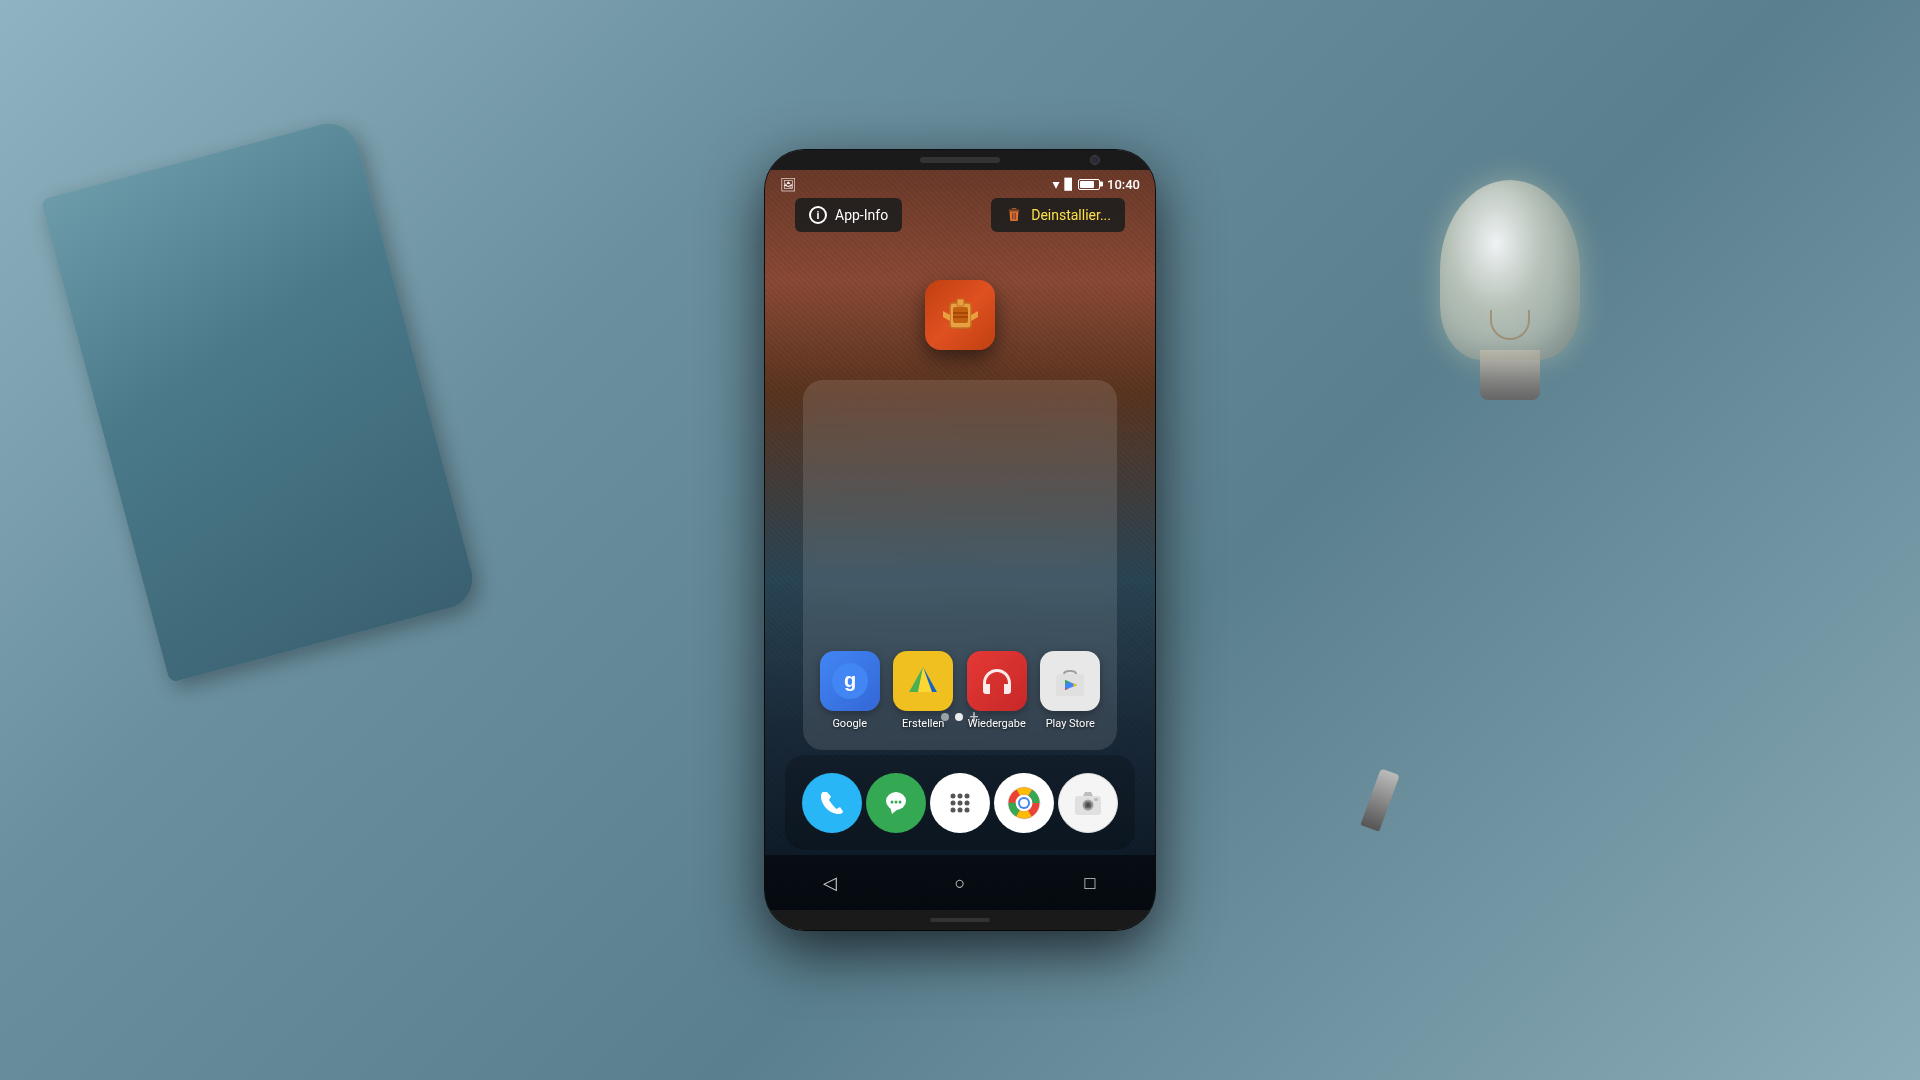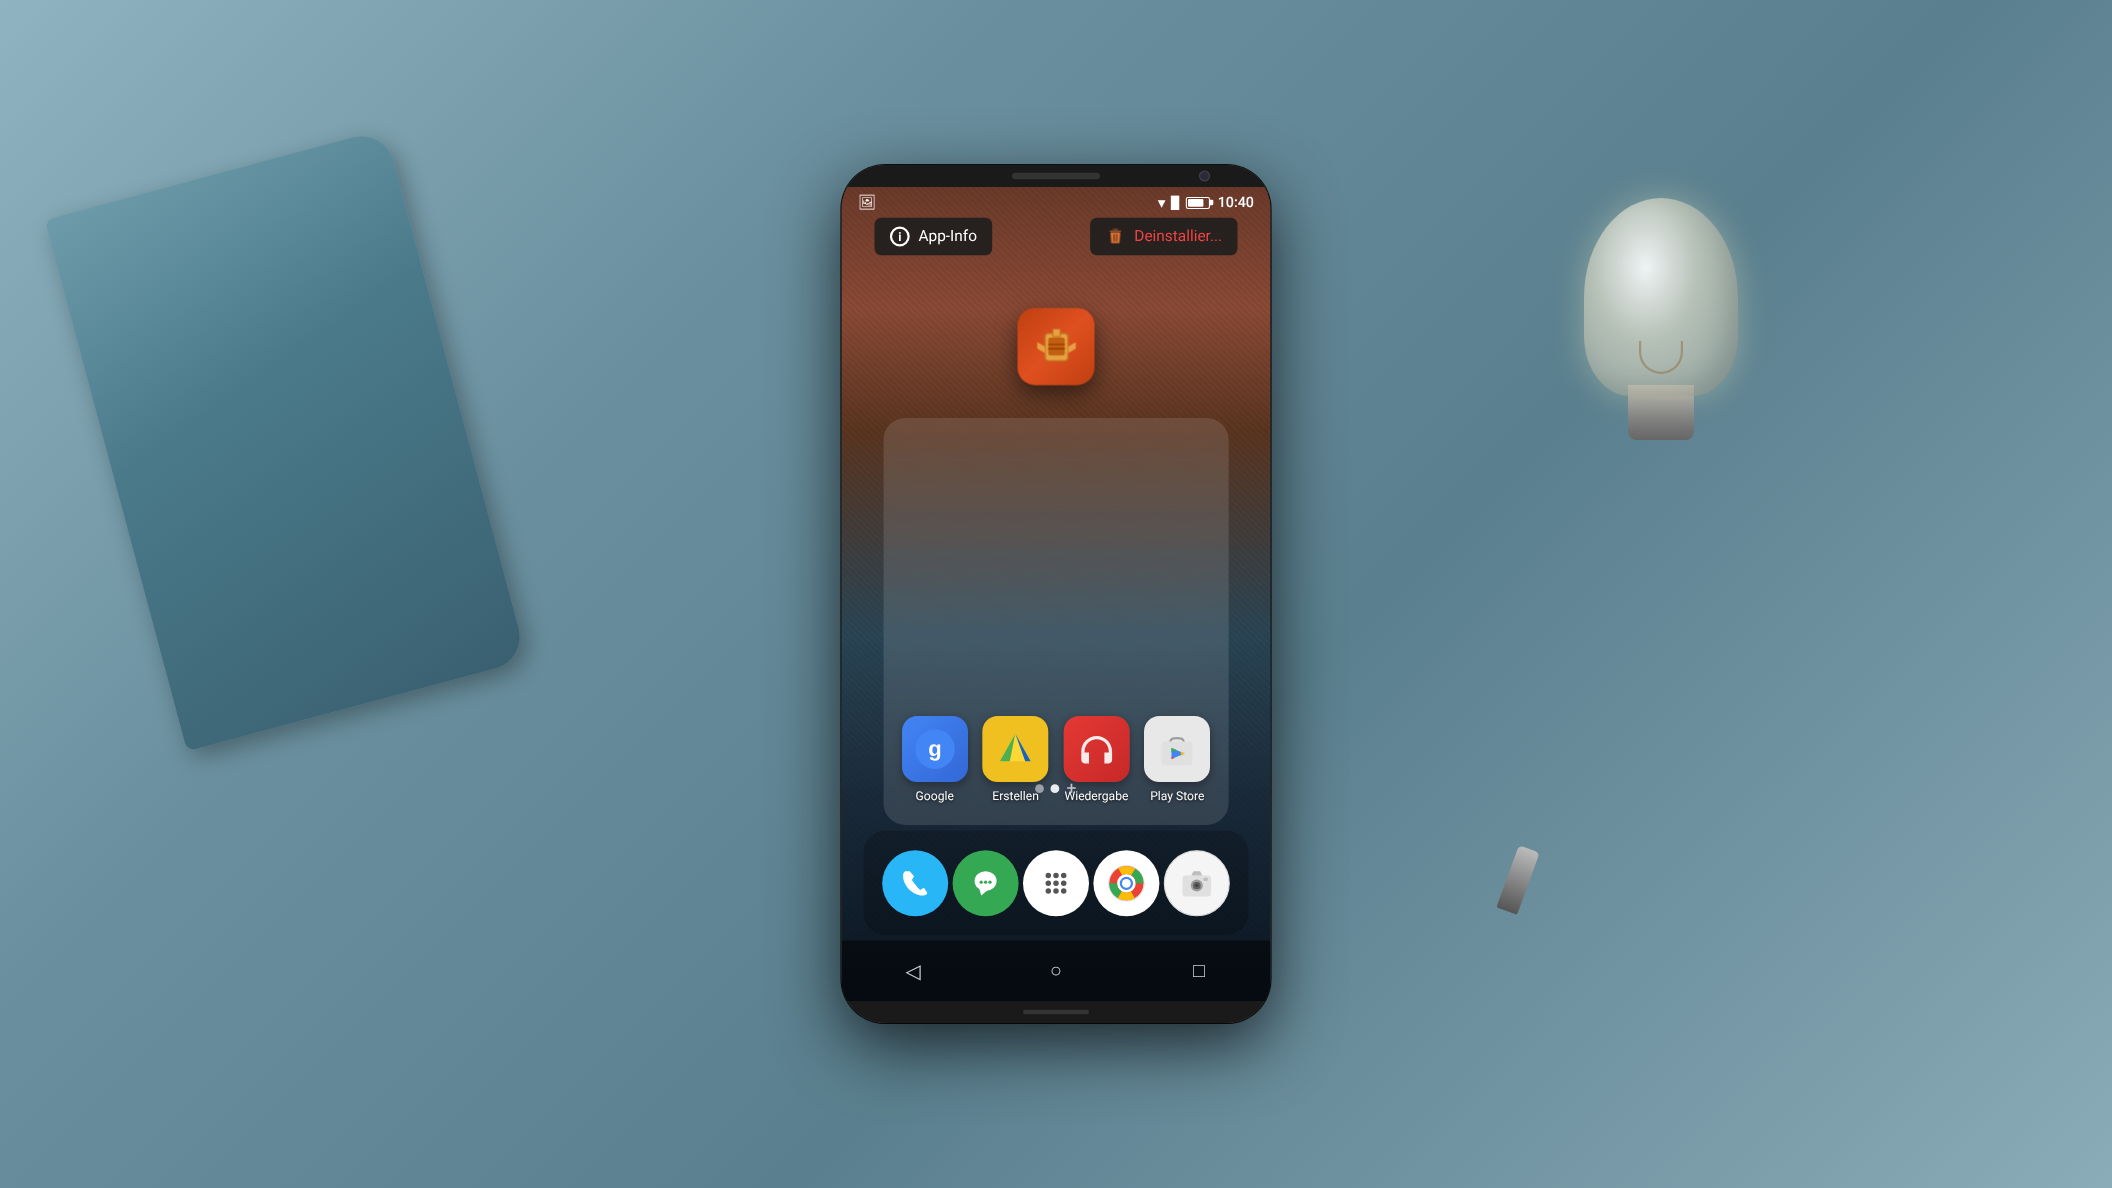--- a/index.html
+++ b/index.html
@@ -225,21 +225,21 @@
       align-items: center;
       gap: 8px;
       background: rgba(30,30,30,0.9);
       padding: 8px 14px;
       border-radius: 6px;
       color: white;
       font-size: 14px;
       font-weight: 400;
     }
     .menu-item-uninstall {
-      color: #ef4444;
+      color: #fde047;
     }
     .info-circle {
       width: 18px;
       height: 18px;
       border: 2px solid white;
       border-radius: 50%;
       display: flex;
       align-items: center;
       justify-content: center;
       font-size: 11px;

